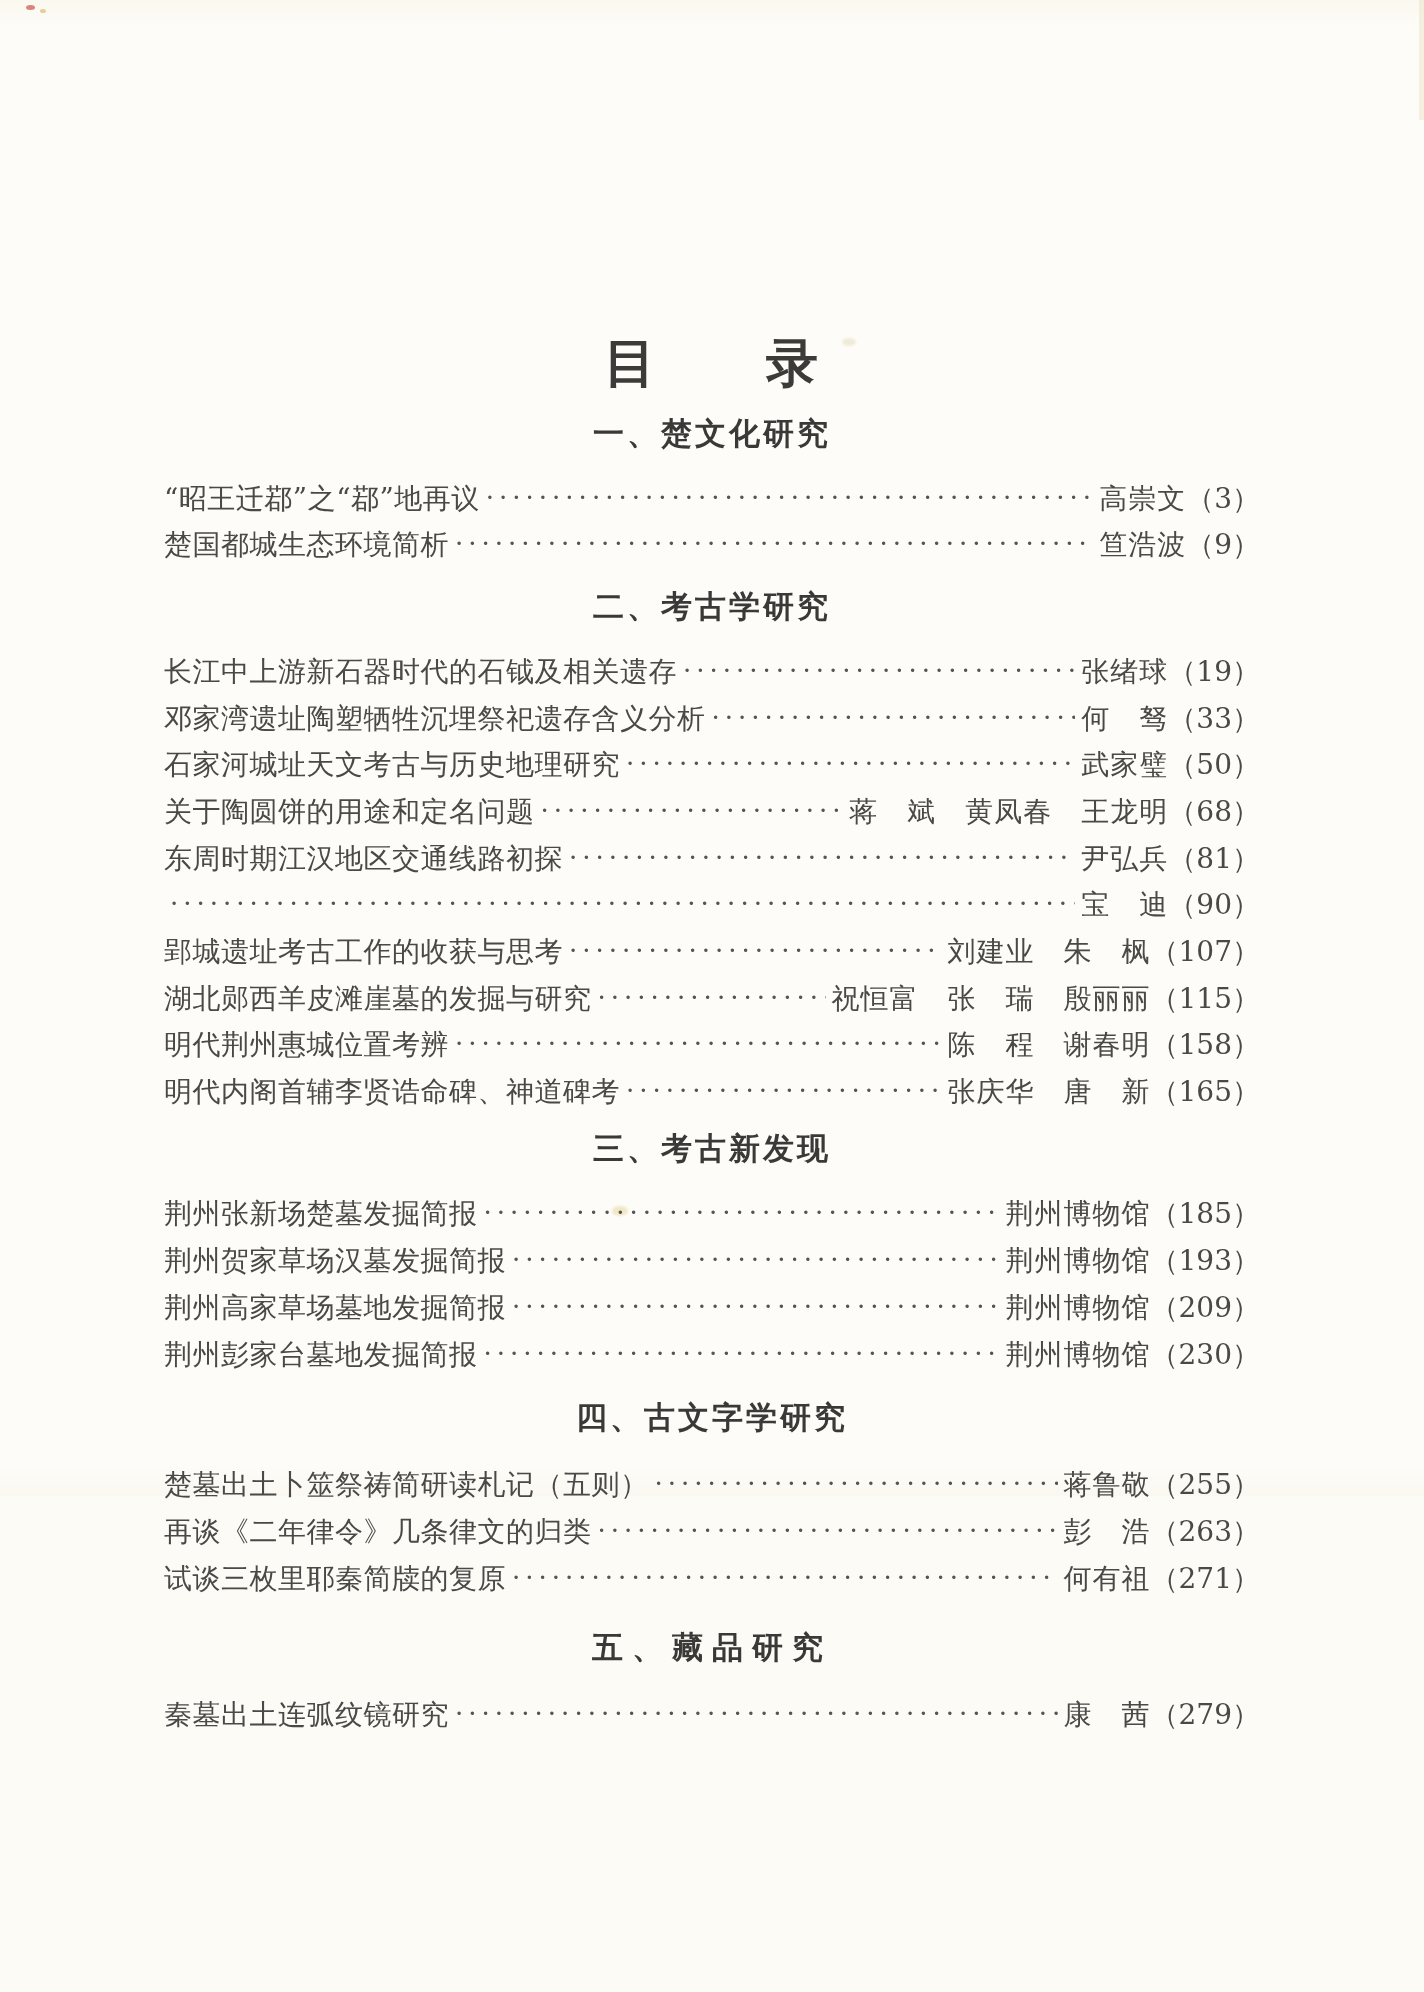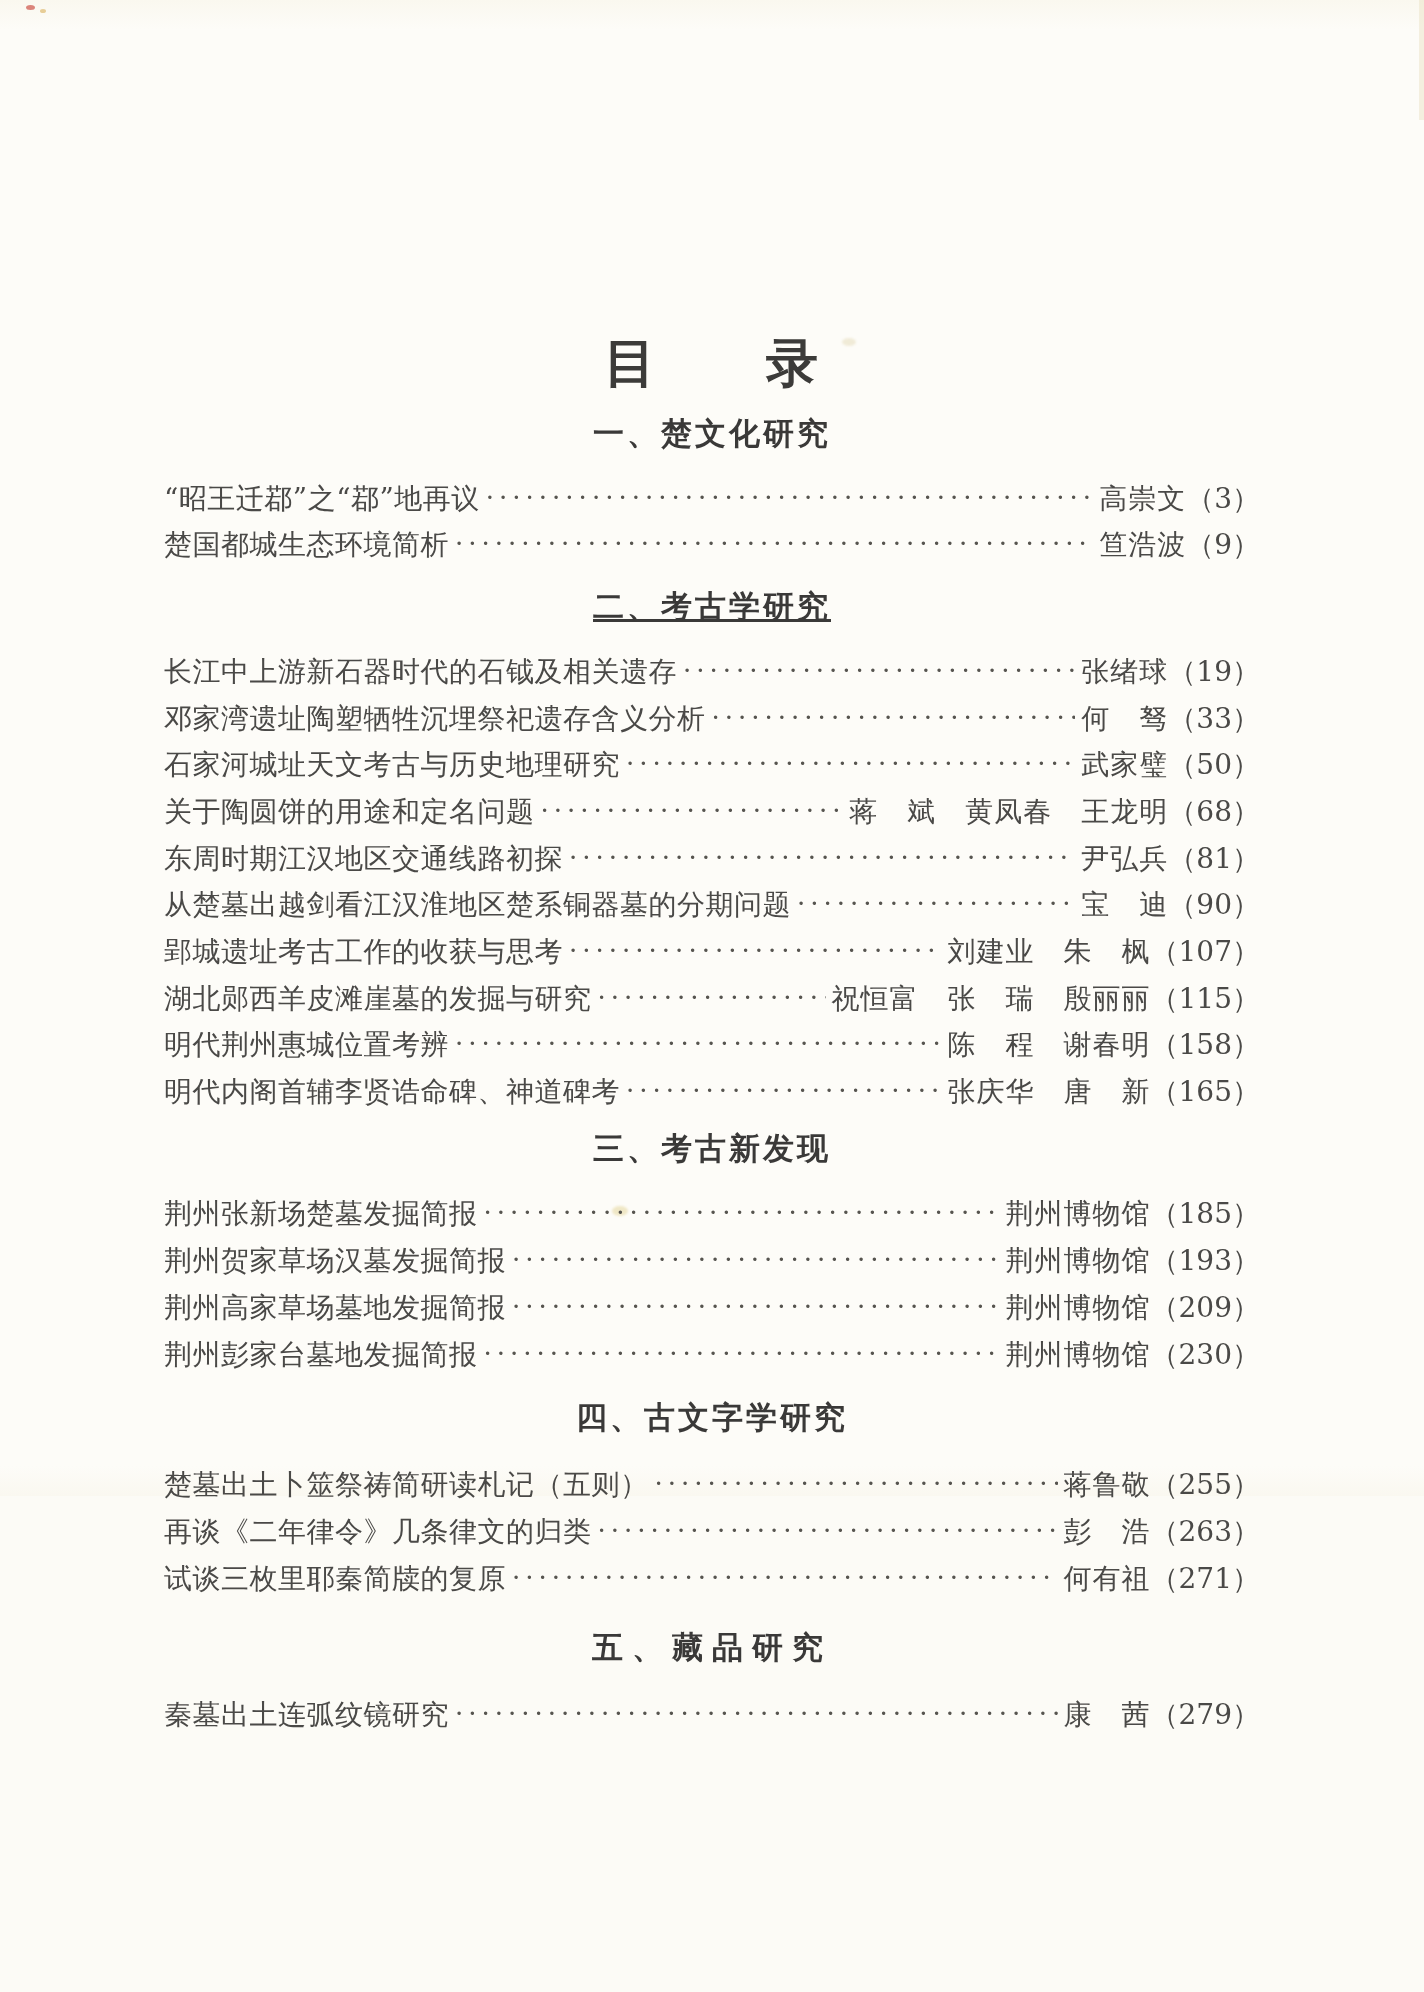--- a/index.html
+++ b/index.html
@@ -33,21 +33,21 @@
     font-family:"DejaVu Sans","Liberation Sans",sans-serif;
     font-size:31px;
     line-height:34px;
     font-weight:700;
     text-align:center;
     color:#3a3938;
     letter-spacing:3px;
     white-space:pre;
   }
   .mt-s1{}
-  .mt-s2{margin-top:20px;text-decoration:underline;}
+  .mt-s2{margin-top:20px;}
   .mt-s3{margin-top:16px;}
   .mt-s4{margin-top:22px;}
   .mt-s5{margin-top:28px;}
   .h5-wide{letter-spacing:9px;}
   .entries{margin-top:24px;}
   .entries-tight{margin-top:28px;}
   .entry{
     display:flex;
     align-items:center;
     height:46.7px;
@@ -146,21 +146,20 @@
         <span class="a">蒋　斌　黄凤春　王龙明</span>
         <span class="p">（68）</span>
       </div>
       <div class="entry">
         <span class="t">东周时期江汉地区交通线路初探</span>
         <span class="dots">································································································································································</span>
         <span class="a">尹弘兵</span>
         <span class="p">（81）</span>
       </div>
       <div class="entry">
-        <span class="t">从楚墓出越剑看江汉淮地区楚系铜器墓的分期问题</span>
         <span class="dots">································································································································································</span>
         <span class="a">宝　迪</span>
         <span class="p">（90）</span>
       </div>
       <div class="entry">
         <span class="t">郢城遗址考古工作的收获与思考</span>
         <span class="dots">································································································································································</span>
         <span class="a">刘建业　朱　枫</span>
         <span class="p">（107）</span>
       </div>

